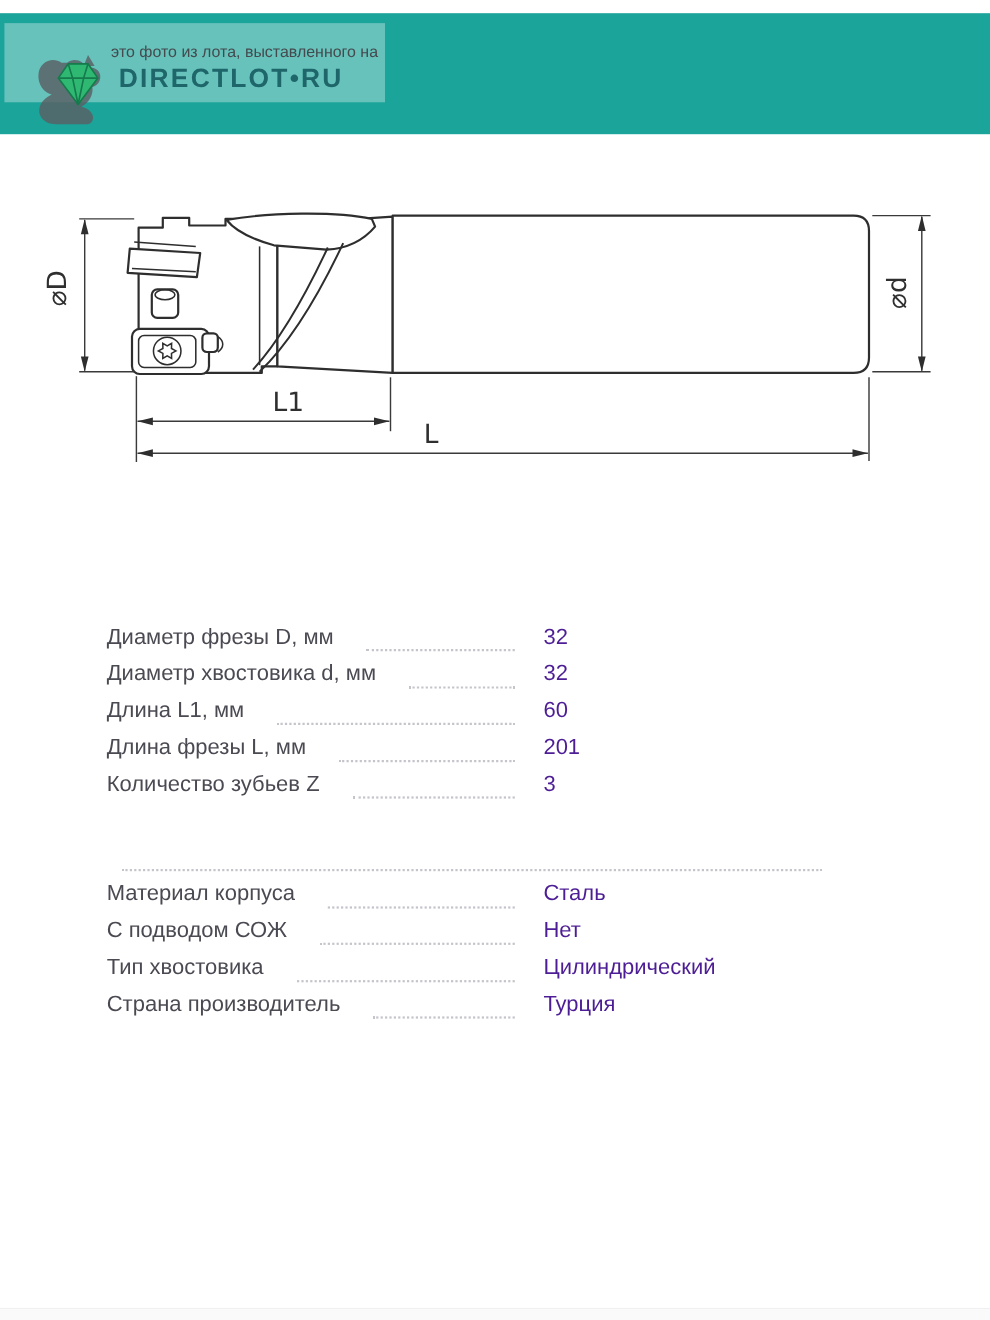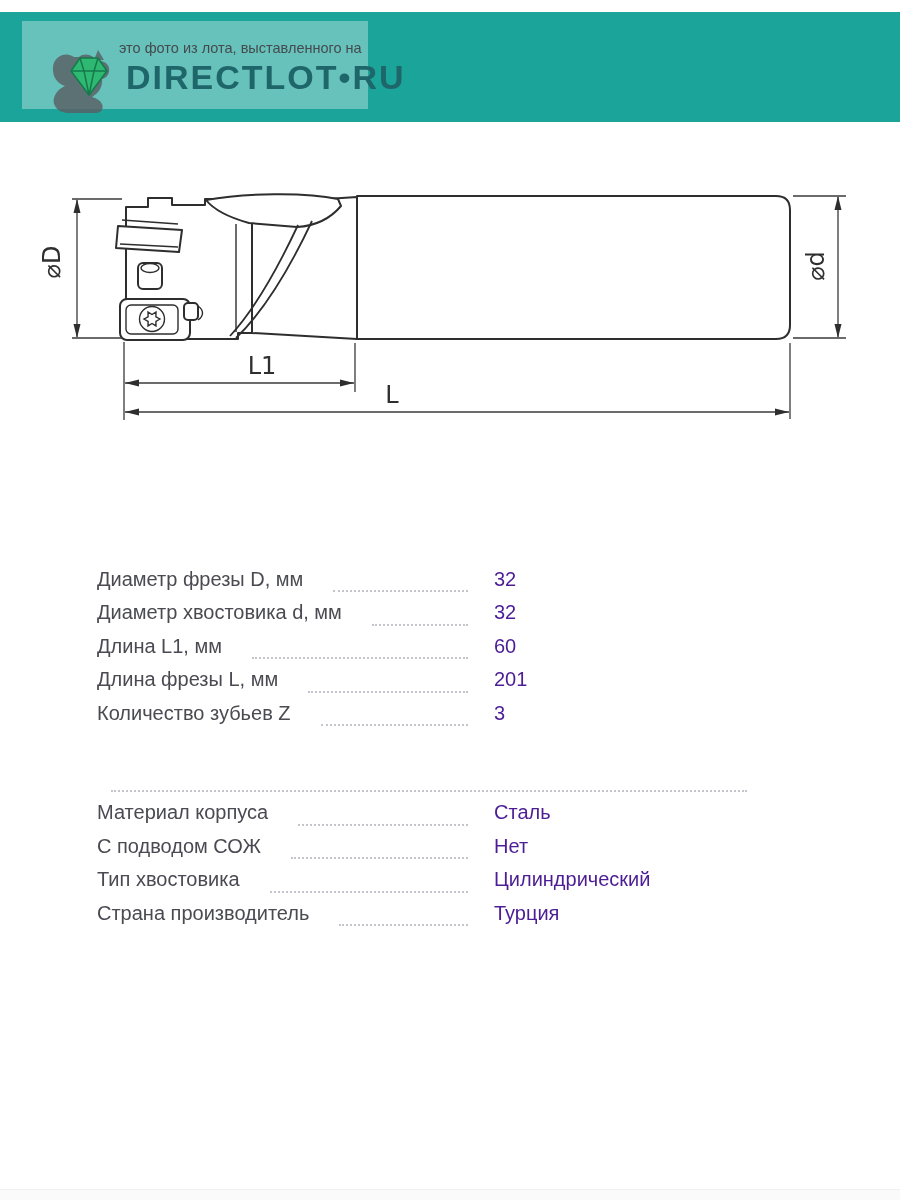--- a/index.html
+++ b/index.html
@@ -13,30 +13,30 @@
     background:#1ba49a;
   }
   .band-title{
     margin:0;padding:8px 6px 0 6px;
     font-size:40px;line-height:45px;font-weight:bold;color:#ffffff;
     text-align:center;letter-spacing:0.5px;
   }
   .band-title span{display:block;}
   
   .watermark{
-    position:absolute;left:22px;top:9px;width:346px;height:88px;
+    position:absolute;left:4px;top:9px;width:346px;height:72px;
     background:rgba(255,255,255,0.33);
   }
   .wm-note{
     position:absolute;left:97px;top:19px;
     font-size:14.5px;color:#454a4e;white-space:nowrap;
   }
   .wm-brand{
     position:absolute;left:104px;top:37px;
-    font-size:34px;font-weight:bold;letter-spacing:2px;color:#1f666a;
+    font-size:24px;font-weight:bold;letter-spacing:2px;color:#1f666a;
     white-space:nowrap;
   }
   .wm-squirrel{position:absolute;left:22px;top:27px;}
   
   .drawing{position:absolute;left:0;top:150px;}
   .obj{fill:#ffffff;stroke:#2e2e2e;stroke-width:2;stroke-linejoin:round;}
   .objline{fill:none;stroke:#2e2e2e;stroke-width:1.8;}
   .thin{fill:none;stroke:#2e2e2e;stroke-width:1.4;}
   .dim{fill:none;stroke:#3a3a3a;stroke-width:1.3;}
   .dimarrow{fill:#2e2e2e;stroke:none;}

